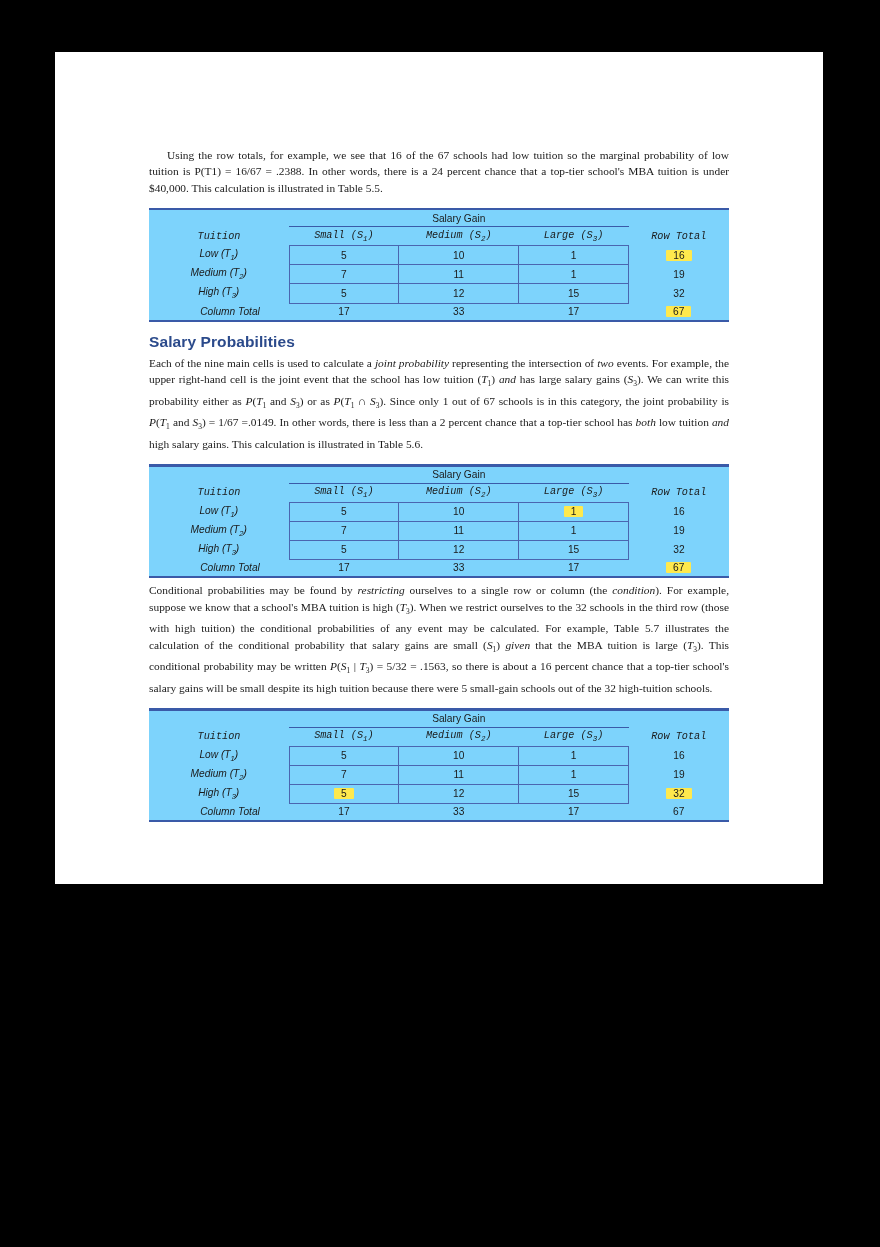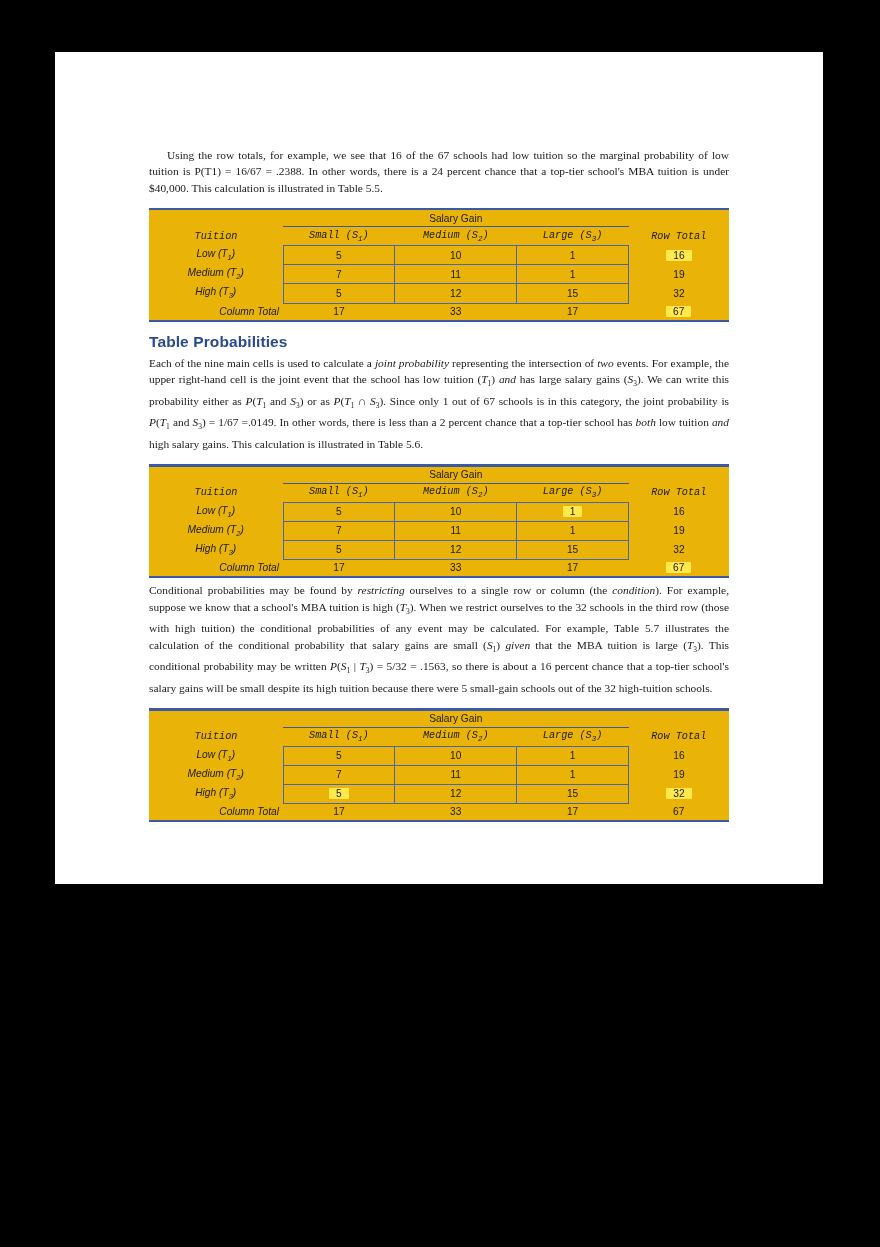--- a/index.html
+++ b/index.html
@@ -61,38 +61,37 @@
     height: 2.5px;
     background: #3a5aa8;
     width: 100%;
   }
   table.tbl {
     width: 100%;
     border-collapse: collapse;
     font-family: "Liberation Sans", sans-serif;
     font-size: 10.2px;
     color: #1a1a1a;
-    background: #eab308;
+    background: #7dd3fc;
   }
   table.tbl td, table.tbl th {
     padding: 2.5px 4px;
     font-weight: normal;
     text-align: center;
     vertical-align: middle;
   }
   td.rowhdr, th.rowhdr {
     text-align: left;
     font-style: italic;
     padding-left: 14px;
     white-space: nowrap;
     width: 110px;
   }
   td.rowhdr.coltotal {
-    padding-left: 20px;
-    text-align: right;
+    padding-left: 26px;
   }
   .grouphdr {
     font-family: "Liberation Sans", sans-serif;
     font-size: 10.2px;
   }
   .grouphdr .gh-cell {
     border-bottom: 1px solid #3a5aa8;
   }
   .colhdr td {
     font-style: italic;
@@ -165,21 +164,21 @@
           <td>17</td>
           <td>33</td>
           <td>17</td>
           <td class="rowtotal"><span class="hl">67</span></td>
         </tr>
       </tbody>
         </table>
       <div class="botline"></div>
     </div>
 
-    <h2 class="section">Table Probabilities</h2>
+    <h2 class="section">Salary Probabilities</h2>
 
     <p class="para">
       Each of the nine main cells is used to calculate a <i>joint probability</i> representing the intersection of <i>two</i> events. For example, the upper right-hand cell is the joint event that the school has low tuition (<i>T</i><sub>1</sub>) <i>and</i> has large salary gains (<i>S</i><sub>3</sub>). We can write this probability either as <i>P</i>(<i>T</i><sub>1</sub> and <i>S</i><sub>3</sub>) or as <i>P</i>(<i>T</i><sub>1</sub> ∩ <i>S</i><sub>3</sub>). Since only 1 out of 67 schools is in this category, the joint probability is <i>P</i>(<i>T</i><sub>1</sub> and <i>S</i><sub>3</sub>) = 1/67 =.0149. In other words, there is less than a 2 percent chance that a top-tier school has <i>both</i> low tuition <i>and</i> high salary gains. This calculation is illustrated in Table 5.6.
     </p>
 
     <div class="tbl-wrap">
       <div class="topline"></div>
       <table class="tbl">
         <tbody>
             <tr class="grouphdr">

